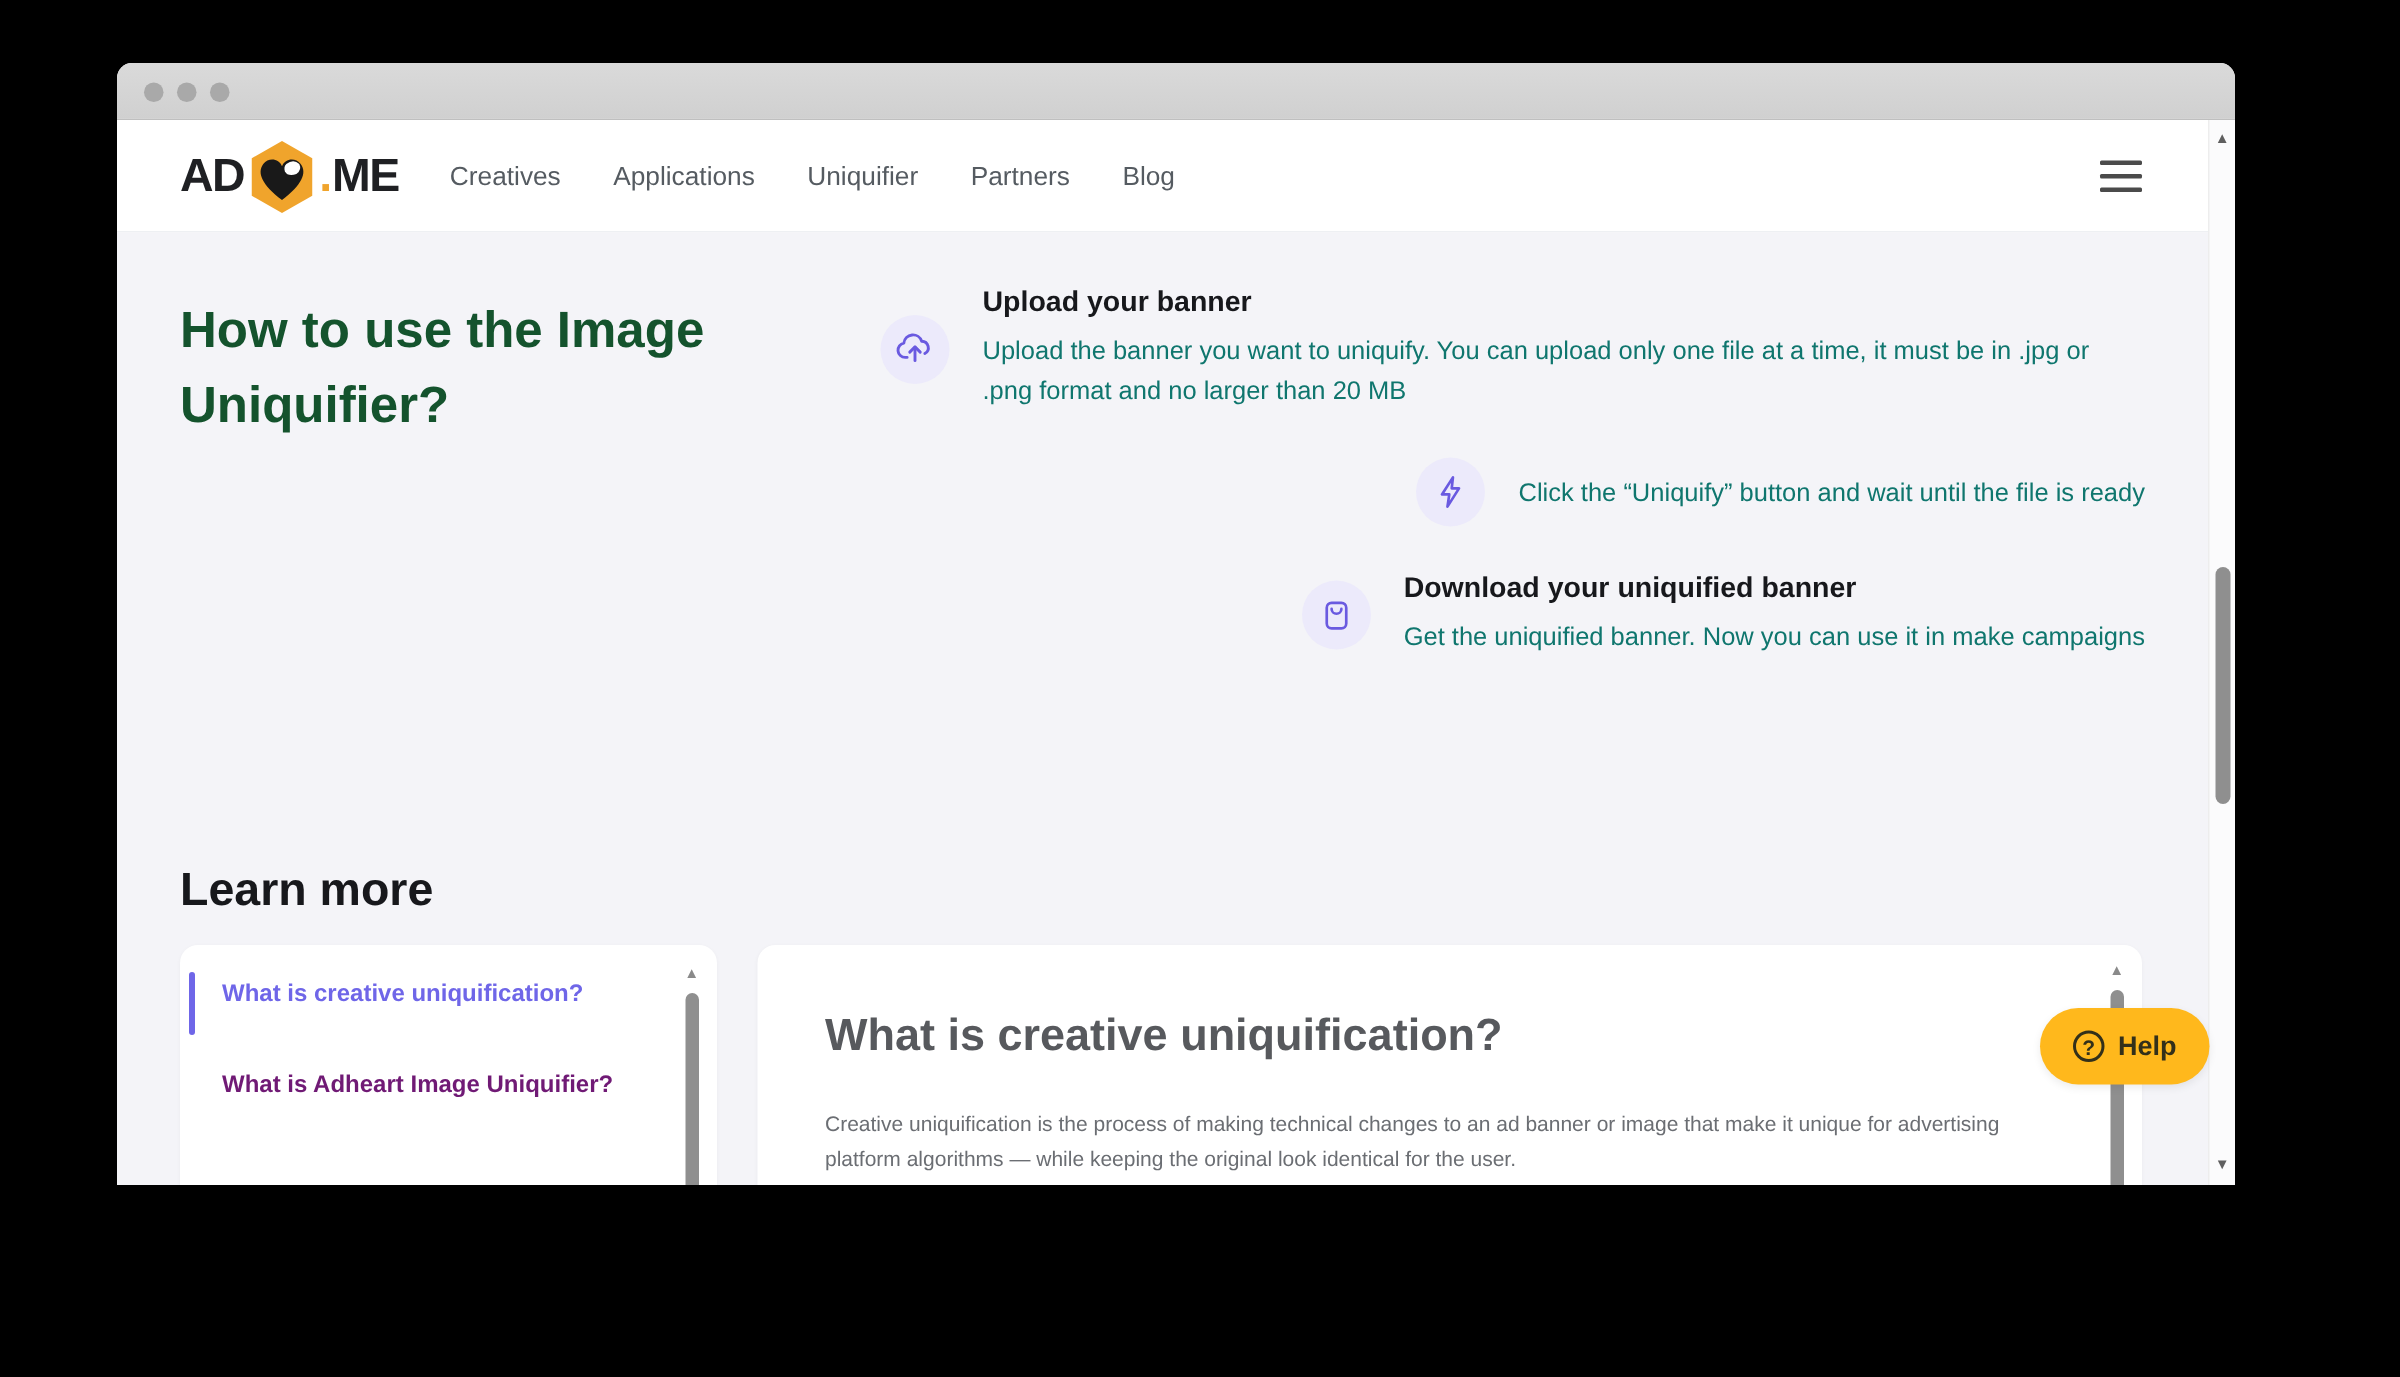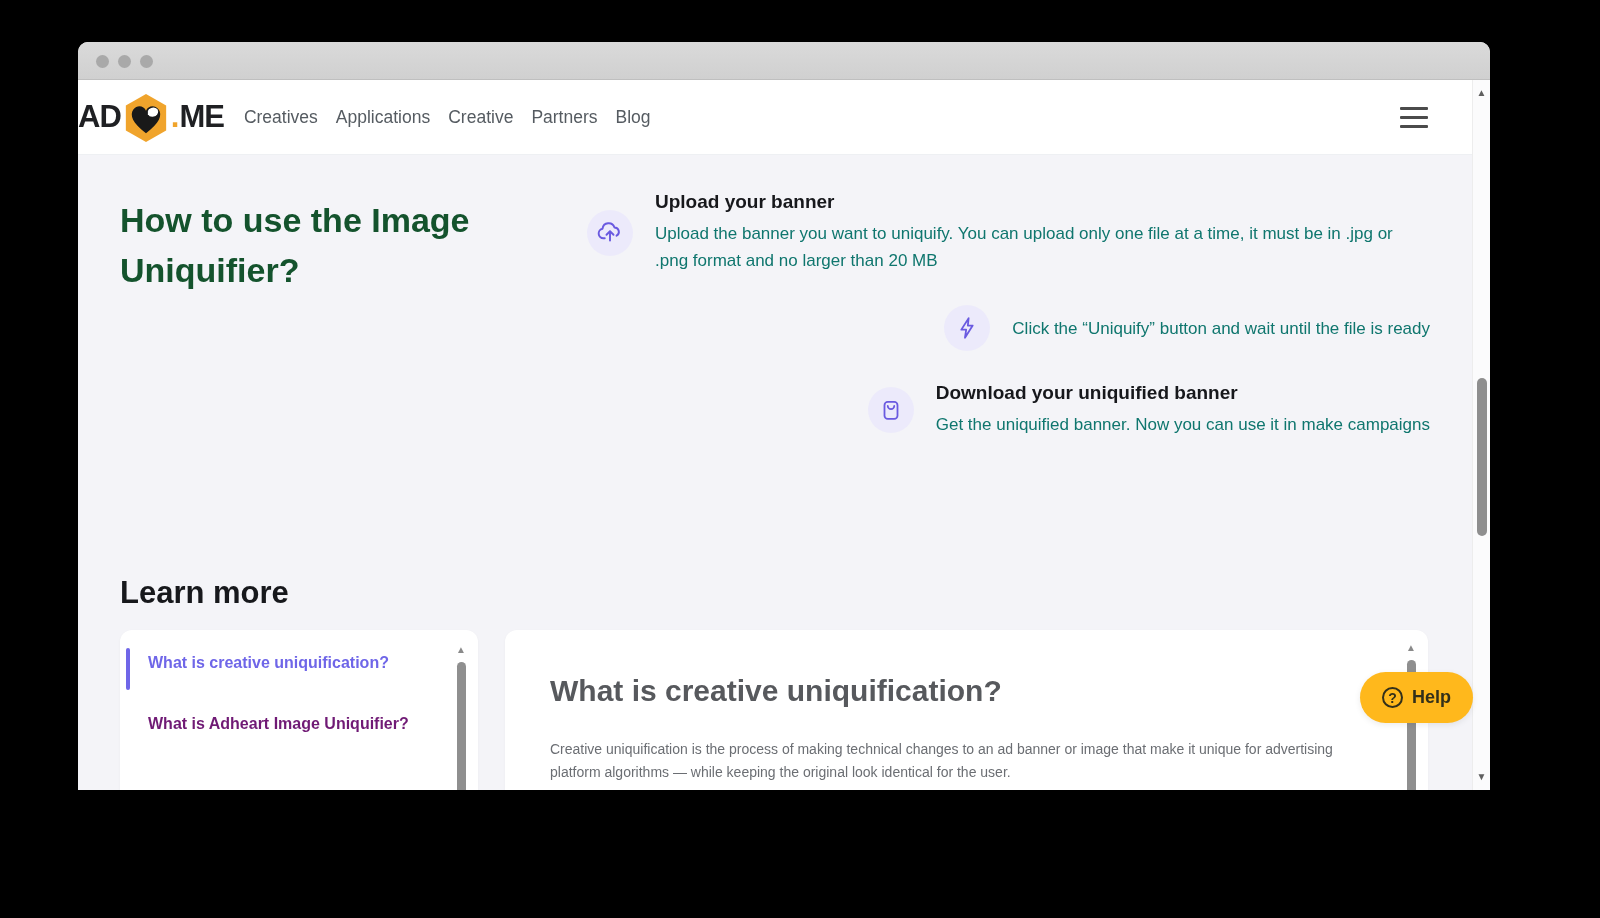--- a/index.html
+++ b/index.html
@@ -12,25 +12,25 @@
             box-shadow:0 0 30px rgba(0,0,0,.6); }
 
   .titlebar { position:absolute; left:0; top:0; width:100%; height:38px;
               background:linear-gradient(#dadada,#d0d0d0); border-bottom:1px solid #bfbfbf; }
   .dot { position:absolute; top:13px; width:13px; height:13px; border-radius:50%; background:#a9a9a9; }
   .dot.d1{ left:18px; } .dot.d2{ left:40px; } .dot.d3{ left:62px; }
 
   
   .header { position:absolute; left:0; top:38px; width:1394px; height:75px; background:#fff;
             border-bottom:1px solid #eef0f3; display:flex; align-items:center; }
-  .logo { display:flex; align-items:center; cursor:pointer; }
+  .logo { display:flex; align-items:center; margin-left:42px; cursor:pointer; }
   .logo-txt { font-size:31px; font-weight:800; color:#1f2023; letter-spacing:-1px; }
   .logo-hex { width:48px; height:50px; margin:0 1px; position:relative; top:1px; }
   .logo-dot { font-size:31px; font-weight:800; color:#f0a42c; margin-right:1px; letter-spacing:-1px; }
-  .nav { display:flex; margin-left:20px; gap:18px; }
+  .nav { display:flex; margin-left:34px; gap:35px; }
   .nav-item { font-size:17.5px; color:#555b61; cursor:pointer; }
   .burger { position:absolute; left:1322px; top:27px; width:28px; height:21px; cursor:pointer;
             display:flex; flex-direction:column; justify-content:space-between; }
   .burger span { display:block; height:3px; background:#4b4b4b; border-radius:1px; }
 
   
   .win-scroll { position:absolute; right:0; top:38px; bottom:0; width:18px; background:#fbfbfc;
                 border-left:1px solid #ededed; }
   .win-scroll .arrow-up, .win-scroll .arrow-down { position:absolute; left:3px; width:11px; text-align:center;
                 color:#5f5f5f; font-size:10px; line-height:10px; cursor:pointer; }
@@ -103,21 +103,21 @@
         <polygon points="25,1 46,13 46,39 25,51 4,39 4,13" fill="#f0a42c"></polygon>
         <path d="M25 42 C 11 31.5 7.5 23 12 17 C 15.8 12 23 13.2 25 18.5 C 27 13.2 34.2 12 38 17 C 42.5 23 39 31.5 25 42 Z" fill="#191919"></path>
         <path d="M28 17 q 5 -4 9 0 q 2 4 -2 7 q -6 2 -8 -2 q -1 -3 1 -5 Z" fill="#ffffff"></path>
       </svg>
       <span class="logo-dot">.</span>
       <span class="logo-txt">ME</span>
     </div>
     <nav class="nav">
       <span class="nav-item">Creatives</span>
       <span class="nav-item">Applications</span>
-      <span class="nav-item">Creative</span>
+      <span class="nav-item">Uniquifier</span>
       <span class="nav-item">Partners</span>
       <span class="nav-item">Blog</span>
     </nav>
     <div class="burger">
       <span></span>
         <span></span>
         <span></span>
     </div>
   </div>
 

